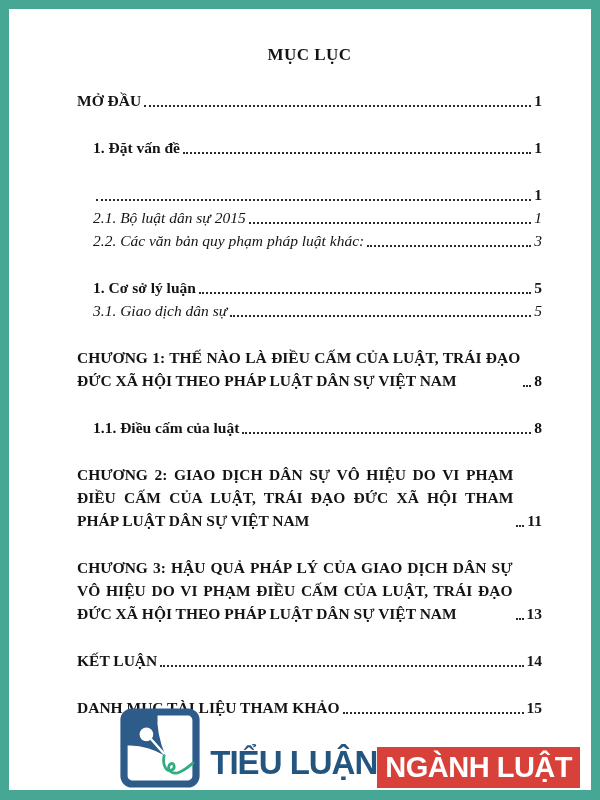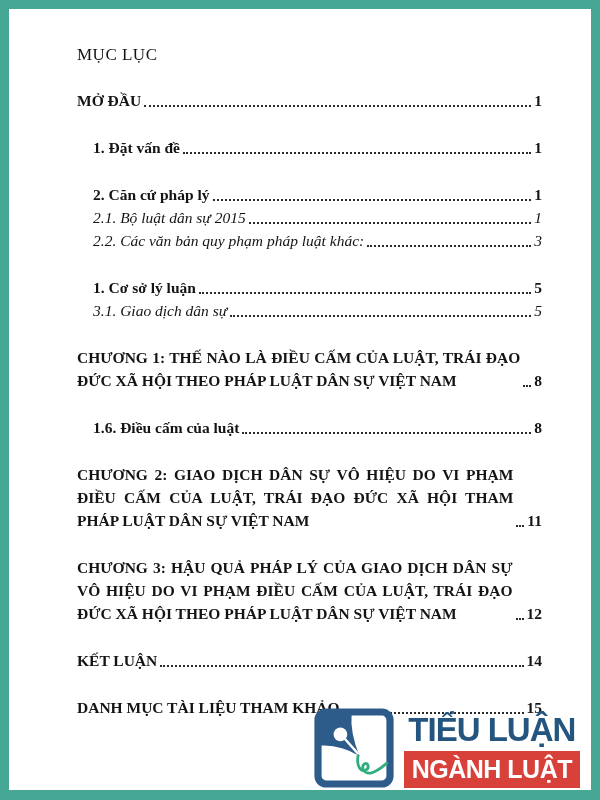--- a/index.html
+++ b/index.html
@@ -13,23 +13,23 @@
     position: relative;
   }
   .page {
     width: 100%; height: 100%;
     background: #ffffff;
     padding: 36px 49px 0 68px;
     position: relative;
   }
 
   .doc-title {
-    text-align: left;
+    text-align: center;
     font-size: 17px;
-    font-weight: normal;
+    font-weight: bold;
     color: #141414;
     letter-spacing: 0.5px;
     margin-bottom: 9px;
   }
 
   .toc { color: #141414; }
   .toc-entry {
     display: flex;
     line-height: 23px;
     font-size: 15.5px;
@@ -53,36 +53,35 @@
   .logo {
     position: absolute;
     right: 20px; bottom: 12px;
     display: flex;
     align-items: flex-end;
     gap: 10px;
   }
   .pen-box { width: 80px; height: 80px; display: block; }
   .logo-text {
     display: flex;
-    flex-direction: column;
-    align-items: center;
+    align-items: flex-start;
   }
   .logo-title {
     font-family: "Liberation Sans", sans-serif;
     font-weight: bold;
     font-size: 33px;
     line-height: 1.12;
     letter-spacing: -1px;
     color: #24557f;
     white-space: nowrap;
   }
   .logo-sub {
     font-family: "Liberation Sans", sans-serif;
     font-weight: bold;
-    font-size: 25px;
+    font-size: 29px;
     line-height: 1;
     letter-spacing: -0.5px;
     color: #ffffff;
     background: #d8403a;
     padding: 6px 8px 6px 8px;
     margin-top: 2px;
     white-space: nowrap;
   }
 </style>
 </head>
@@ -96,21 +95,20 @@
           <span class="toc-title">MỞ ĐẦU</span>
           <span class="toc-dots"></span>
           <span class="toc-page">1</span>
         </div>
         <div class="toc-entry lvl1 bold">
           <span class="toc-title">1. Đặt vấn đề</span>
           <span class="toc-dots"></span>
           <span class="toc-page">1</span>
         </div>
         <div class="toc-entry lvl1 bold">
-          <span class="toc-title">2. Căn cứ pháp lý</span>
           <span class="toc-dots"></span>
           <span class="toc-page">1</span>
         </div>
         <div class="toc-entry lvl1 italic">
           <span class="toc-title">2.1. Bộ luật dân sự 2015</span>
           <span class="toc-dots"></span>
           <span class="toc-page">1</span>
         </div>
         <div class="toc-entry lvl1 italic">
           <span class="toc-title">2.2. Các văn bản quy phạm pháp luật khác:</span>
@@ -126,33 +124,33 @@
           <span class="toc-title">3.1. Giao dịch dân sự</span>
           <span class="toc-dots"></span>
           <span class="toc-page">5</span>
         </div>
         <div class="toc-entry lvl0 bold">
           <span class="toc-title">CHƯƠNG 1:  THẾ NÀO LÀ ĐIỀU CẤM CỦA LUẬT, TRÁI ĐẠO ĐỨC XÃ HỘI THEO PHÁP LUẬT DÂN SỰ VIỆT NAM</span>
           <span class="toc-dots"></span>
           <span class="toc-page">8</span>
         </div>
         <div class="toc-entry lvl1 bold">
-          <span class="toc-title">1.6. Điều cấm của luật</span>
+          <span class="toc-title">1.1. Điều cấm của luật</span>
           <span class="toc-dots"></span>
           <span class="toc-page">8</span>
         </div>
         <div class="toc-entry lvl0 bold">
           <span class="toc-title">CHƯƠNG 2: GIAO DỊCH DÂN SỰ VÔ HIỆU DO VI PHẠM ĐIỀU CẤM CỦA LUẬT, TRÁI ĐẠO ĐỨC XÃ HỘI THAM PHÁP LUẬT DÂN SỰ VIỆT NAM</span>
           <span class="toc-dots"></span>
           <span class="toc-page">11</span>
         </div>
         <div class="toc-entry lvl0 bold">
           <span class="toc-title">CHƯƠNG 3: HẬU QUẢ PHÁP LÝ CỦA GIAO DỊCH DÂN SỰ VÔ HIỆU DO VI PHẠM ĐIỀU CẤM CỦA LUẬT, TRÁI ĐẠO ĐỨC XÃ HỘI THEO PHÁP LUẬT DÂN SỰ VIỆT NAM</span>
           <span class="toc-dots"></span>
-          <span class="toc-page">12</span>
+          <span class="toc-page">13</span>
         </div>
         <div class="toc-entry lvl0 bold">
           <span class="toc-title">KẾT LUẬN</span>
           <span class="toc-dots"></span>
           <span class="toc-page">14</span>
         </div>
         <div class="toc-entry lvl0 bold">
           <span class="toc-title">DANH MỤC TÀI LIỆU THAM KHẢO</span>
           <span class="toc-dots"></span>
           <span class="toc-page">15</span>

